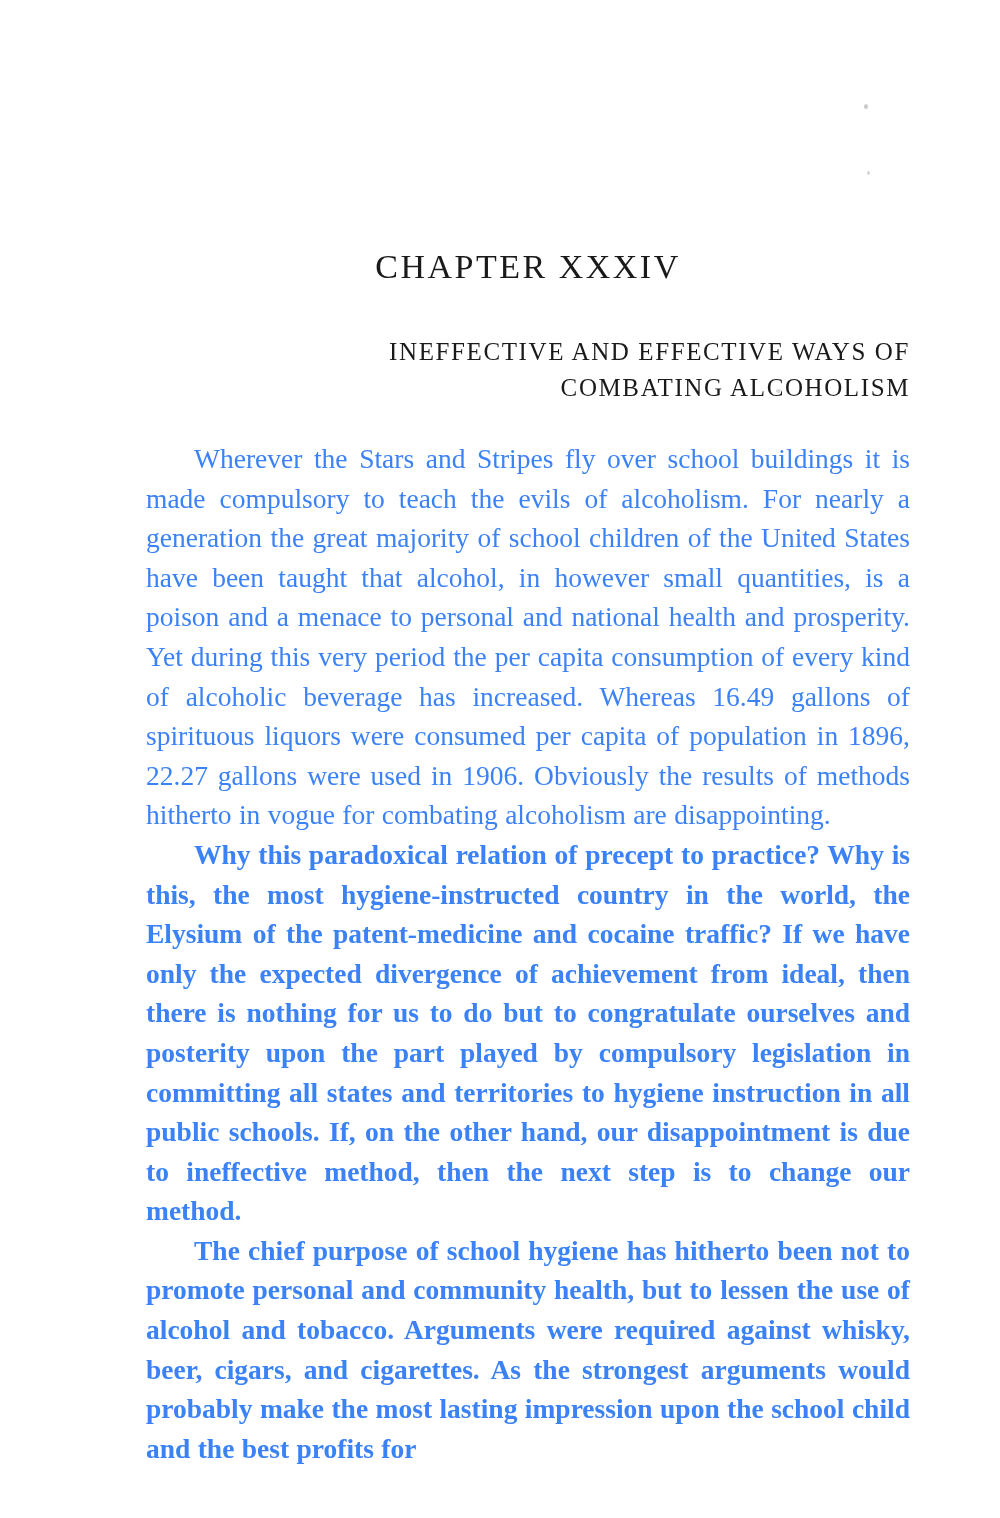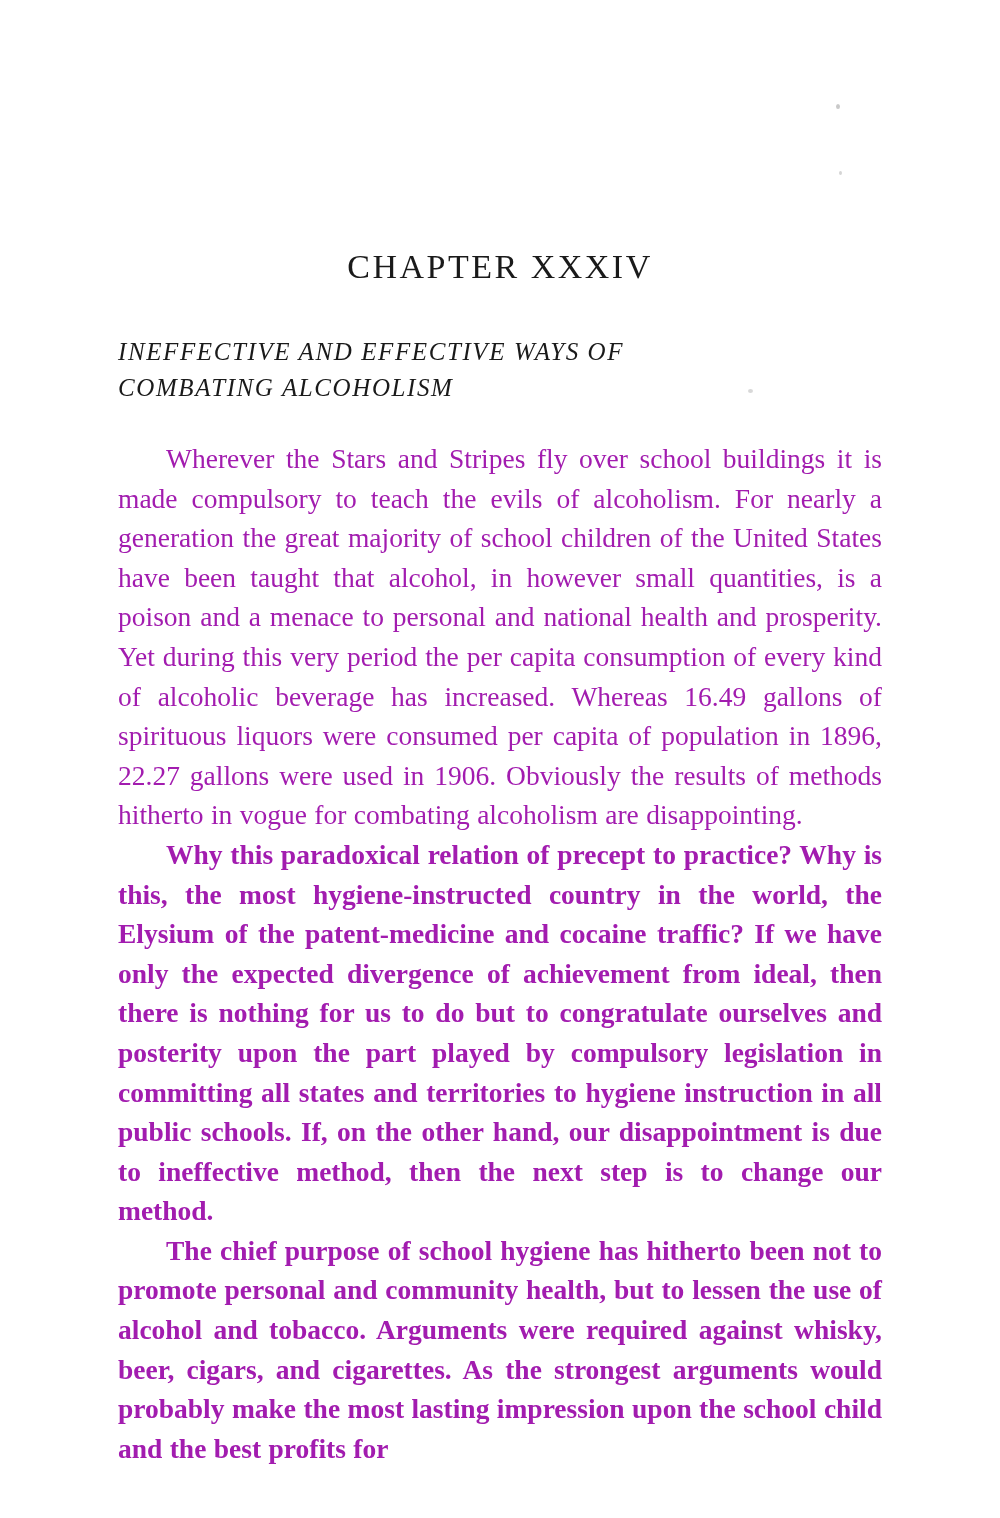--- a/index.html
+++ b/index.html
@@ -12,55 +12,55 @@
     height: 1518px;
     font-family: "Liberation Serif", serif;
     color: #171717;
     overflow: hidden;
   }
   .page {
     position: relative;
     width: 944px;
     height: 1518px;
     box-sizing: border-box;
+    margin-left: 28px;
   }
   .content {
     position: absolute;
     left: 118px;
     top: 248px;
     width: 764px;
   }
   .chapter-number {
     text-align: center;
     font-size: 34px;
     letter-spacing: 2.5px;
     font-weight: 400;
     margin: 0 0 48px 0;
     color: #1a1a1a;
   }
   .chapter-title {
-    text-align: left;
+    text-align: right;
     font-size: 25px;
     letter-spacing: 1.6px;
     font-weight: 400;
     line-height: 1.42;
     margin: 0 0 34px 0;
     color: #1a1a1a;
-    font-style: italic;
   }
   .chapter-title .line {
     display: block;
   }
   p.body-par {
     margin: 0;
     font-size: 27.5px;
     line-height: 39.6px;
     text-align: justify;
     text-indent: 48px;
-    color: #a21caf;
+    color: #3b82f6;
     -webkit-hyphens: none;
     hyphens: none;
     word-spacing: 0.5px;
   }
   p.body-par + p.body-par {
     margin-top: 0;
     font-weight: bold;
   }
   
   .speck {

